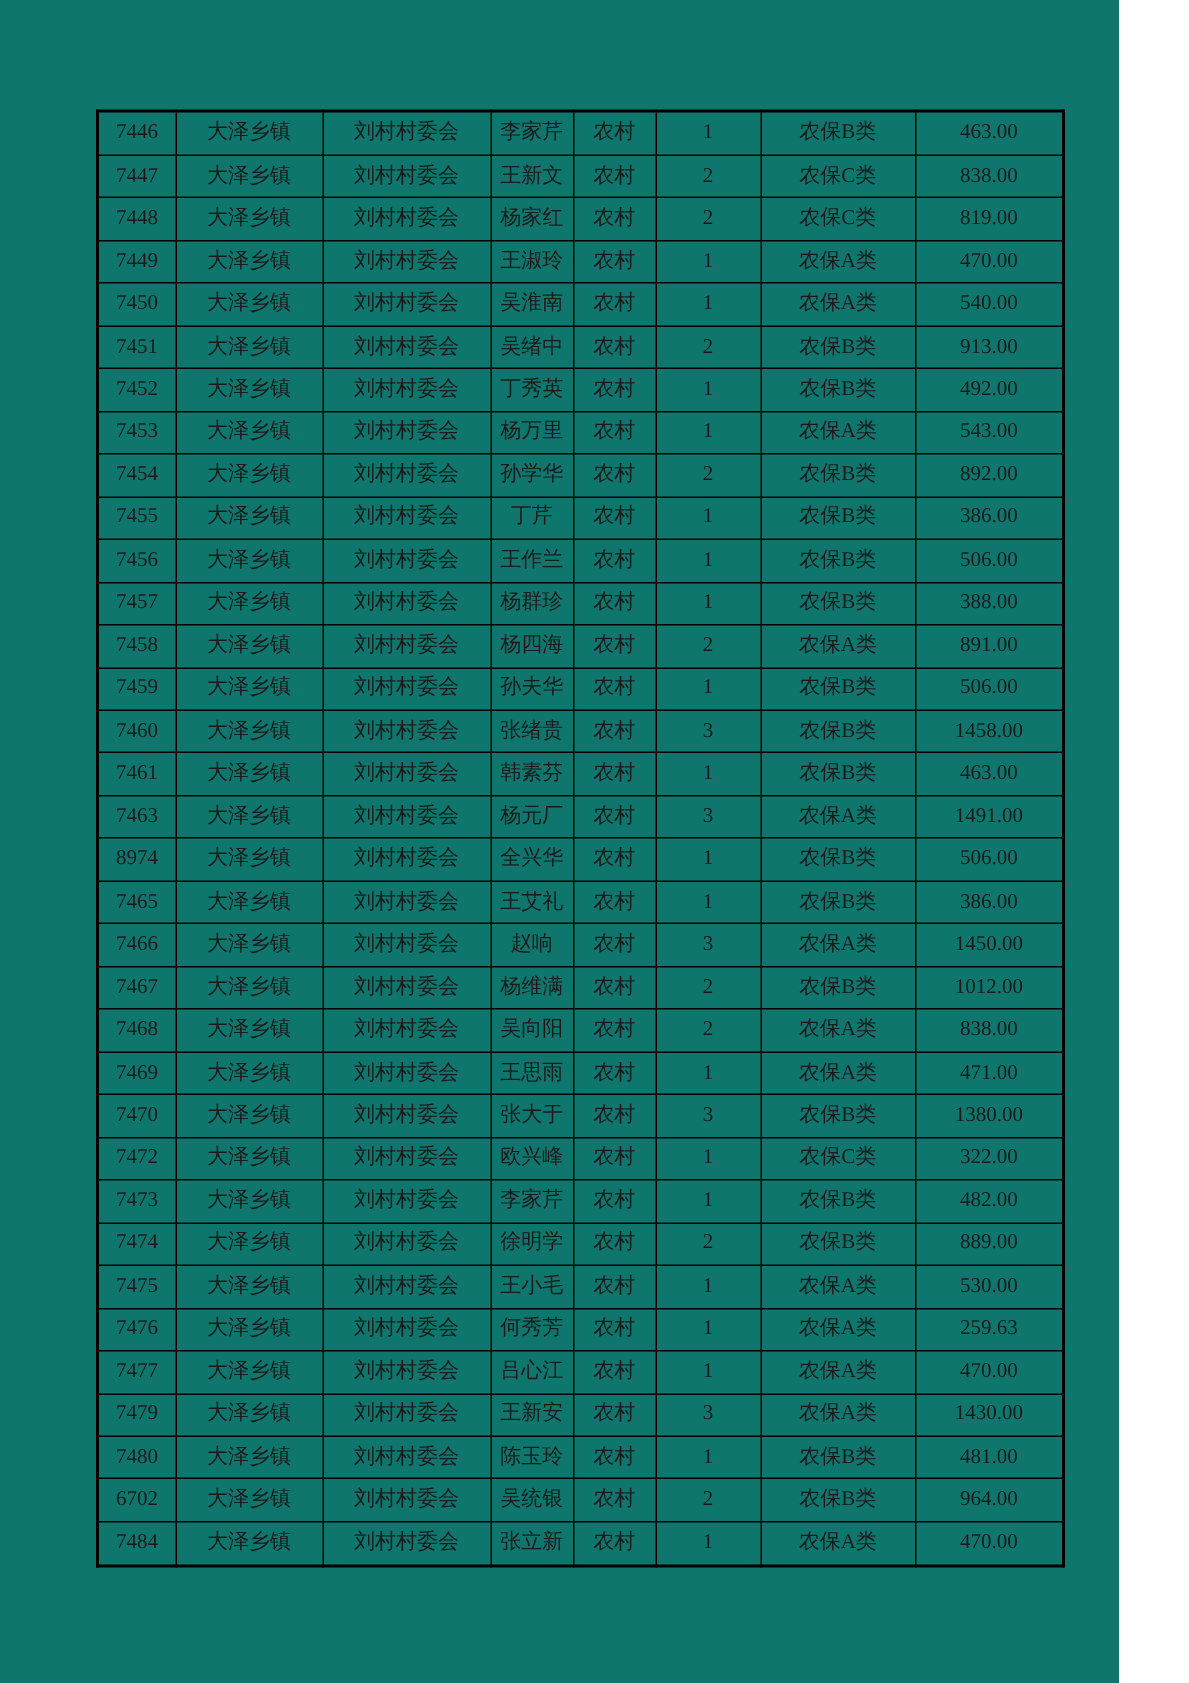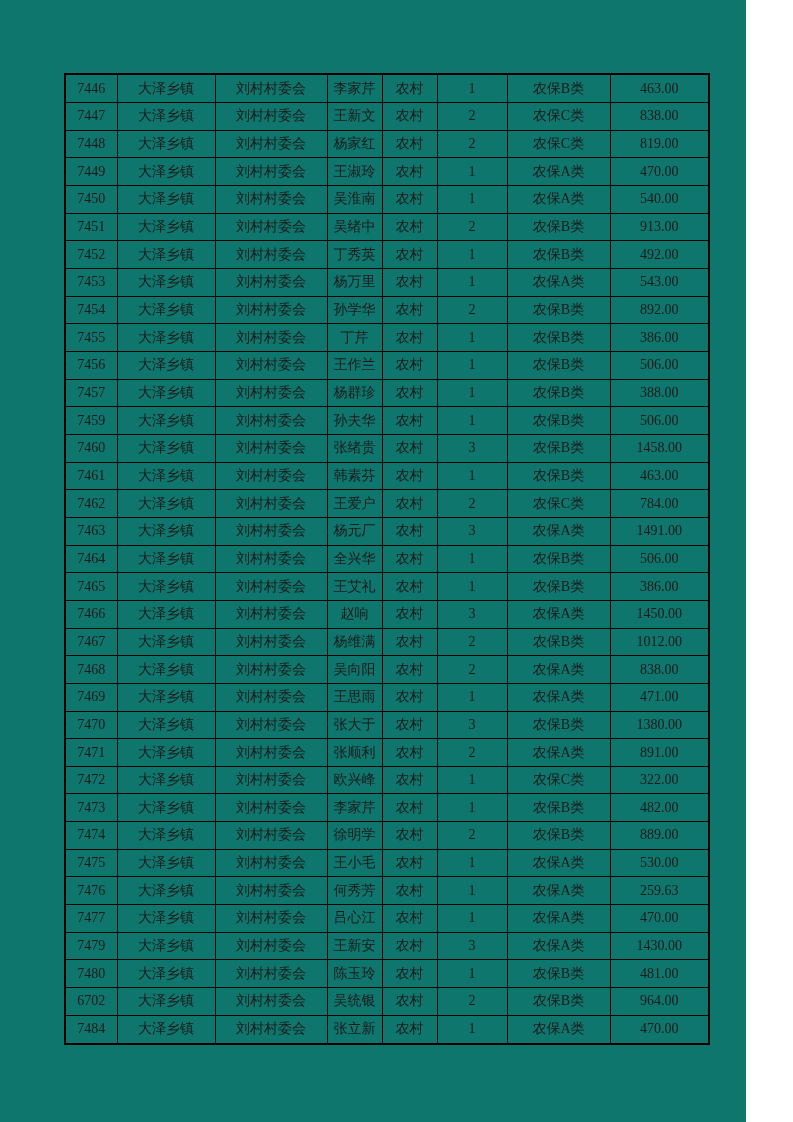--- a/index.html
+++ b/index.html
@@ -175,20 +175,30 @@
           <td>7457</td>
           <td>大泽乡镇</td>
           <td>刘村村委会</td>
           <td>杨群珍</td>
           <td>农村</td>
           <td>1</td>
           <td>农保B类</td>
           <td>388.00</td>
         </tr>
         <tr>
+          <td>7458</td>
+          <td>大泽乡镇</td>
+          <td>刘村村委会</td>
+          <td>杨四海</td>
+          <td>农村</td>
+          <td>2</td>
+          <td>农保A类</td>
+          <td>891.00</td>
+        </tr>
+        <tr>
           <td>7459</td>
           <td>大泽乡镇</td>
           <td>刘村村委会</td>
           <td>孙夫华</td>
           <td>农村</td>
           <td>1</td>
           <td>农保B类</td>
           <td>506.00</td>
         </tr>
         <tr>
@@ -205,41 +215,31 @@
           <td>7461</td>
           <td>大泽乡镇</td>
           <td>刘村村委会</td>
           <td>韩素芬</td>
           <td>农村</td>
           <td>1</td>
           <td>农保B类</td>
           <td>463.00</td>
         </tr>
         <tr>
-          <td>7462</td>
-          <td>大泽乡镇</td>
-          <td>刘村村委会</td>
-          <td>王爱户</td>
-          <td>农村</td>
-          <td>2</td>
-          <td>农保C类</td>
-          <td>784.00</td>
-        </tr>
-        <tr>
           <td>7463</td>
           <td>大泽乡镇</td>
           <td>刘村村委会</td>
           <td>杨元厂</td>
           <td>农村</td>
           <td>3</td>
           <td>农保A类</td>
           <td>1491.00</td>
         </tr>
         <tr>
-          <td>7464</td>
+          <td>8974</td>
           <td>大泽乡镇</td>
           <td>刘村村委会</td>
           <td>全兴华</td>
           <td>农村</td>
           <td>1</td>
           <td>农保B类</td>
           <td>506.00</td>
         </tr>
         <tr>
           <td>7465</td>
@@ -293,30 +293,20 @@
         </tr>
         <tr>
           <td>7470</td>
           <td>大泽乡镇</td>
           <td>刘村村委会</td>
           <td>张大于</td>
           <td>农村</td>
           <td>3</td>
           <td>农保B类</td>
           <td>1380.00</td>
-        </tr>
-        <tr>
-          <td>7471</td>
-          <td>大泽乡镇</td>
-          <td>刘村村委会</td>
-          <td>张顺利</td>
-          <td>农村</td>
-          <td>2</td>
-          <td>农保A类</td>
-          <td>891.00</td>
         </tr>
         <tr>
           <td>7472</td>
           <td>大泽乡镇</td>
           <td>刘村村委会</td>
           <td>欧兴峰</td>
           <td>农村</td>
           <td>1</td>
           <td>农保C类</td>
           <td>322.00</td>

